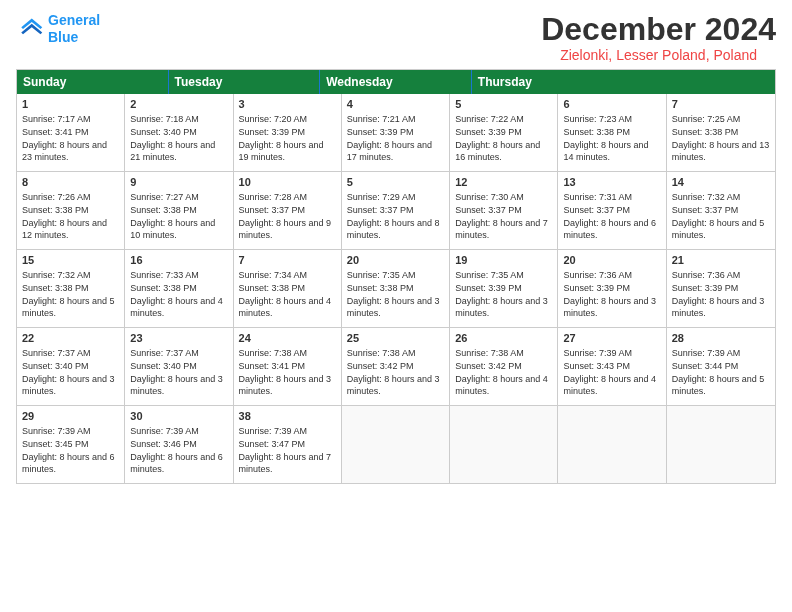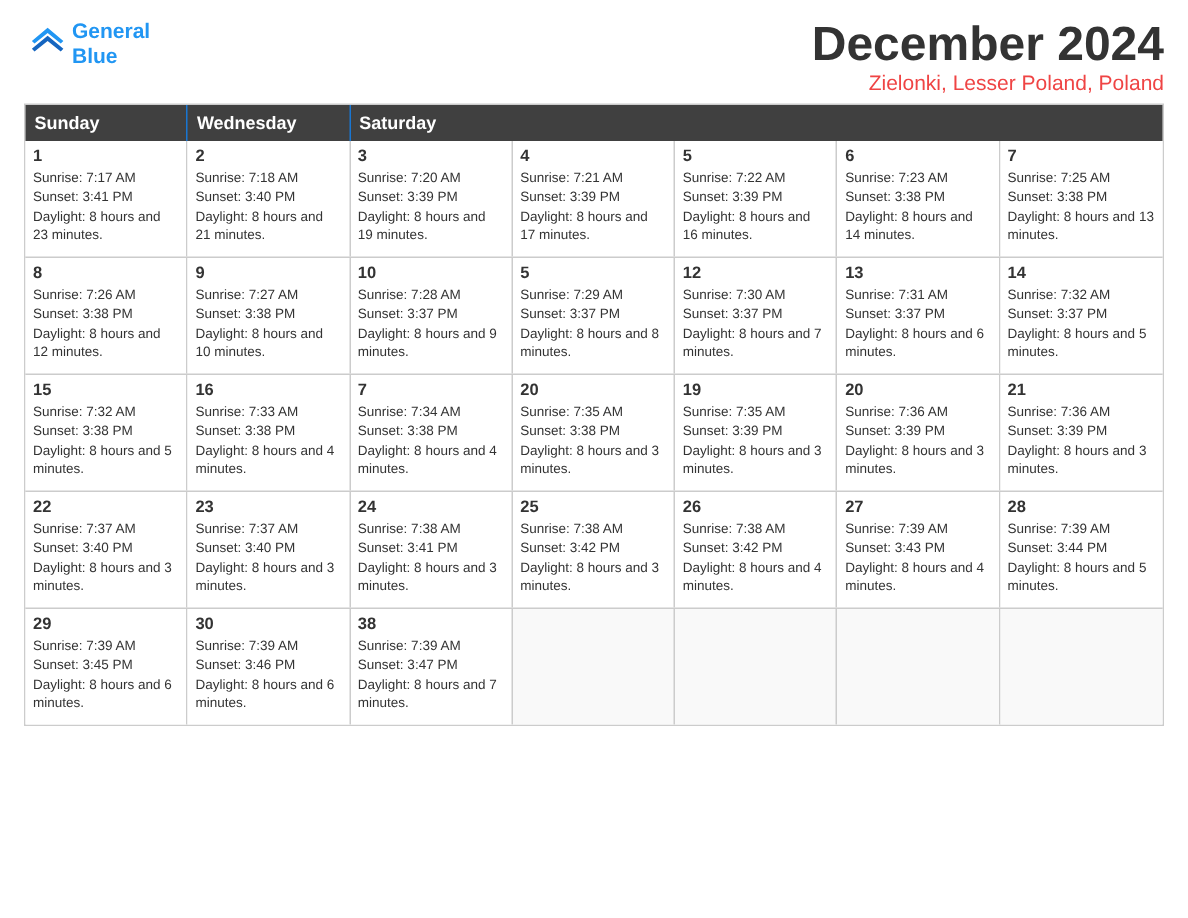--- a/index.html
+++ b/index.html
@@ -33,42 +33,42 @@
       font-weight: bold;
       color: #333;
       line-height: 1.2;
     }
     .logo-text span { color: #2196F3; }
     .logo-icon {
       width: 28px;
       height: 28px;
     }
     .title-block {
-      text-align: right;
+      text-align: center;
     }
     .main-title {
       font-size: 32px;
       font-weight: bold;
       color: #333;
       line-height: 1.1;
     }
     .subtitle {
       font-size: 14px;
       color: #ef4444;
     }
     .calendar {
       flex: 1;
       display: flex;
       flex-direction: column;
       border: 1px solid #ccc;
     }
     .cal-header {
       display: grid;
-      grid-template-columns: repeat(7, 1fr);
-      background: #404040;
+      grid-template-columns: repeat(5, 1fr);
+      background: #15803d;
     }
     .cal-header-cell {
       color: #fff;
       font-size: 12px;
       font-weight: bold;
       padding: 5px 6px;
       text-align: left;
       border-right: 1px solid #1976D2;
     }
     .cal-header-cell:last-child { border-right: none; }
@@ -125,22 +125,23 @@
     </div>
     <div class="title-block">
       <div class="main-title">December 2024</div>
       <div class="subtitle">Zielonki, Lesser Poland, Poland</div>
     </div>
   </div>
 
   <div class="calendar">
     <div class="cal-header">
       <div class="cal-header-cell">Sunday</div>
+      <div class="cal-header-cell">Tuesday</div>
       <div class="cal-header-cell">Wednesday</div>
-      <div class="cal-header-cell">Saturday</div>
+      <div class="cal-header-cell">Thursday</div>
     </div>
     <div class="cal-body">
 
       <div class="cal-row">
         <div class="cal-cell">
           <span class="day-num">1</span>
           <span class="info">Sunrise: 7:17 AM<br>Sunset: 3:41 PM<br>Daylight: 8 hours and 23 minutes.</span>
         </div>
         <div class="cal-cell">
           <span class="day-num">2</span>

